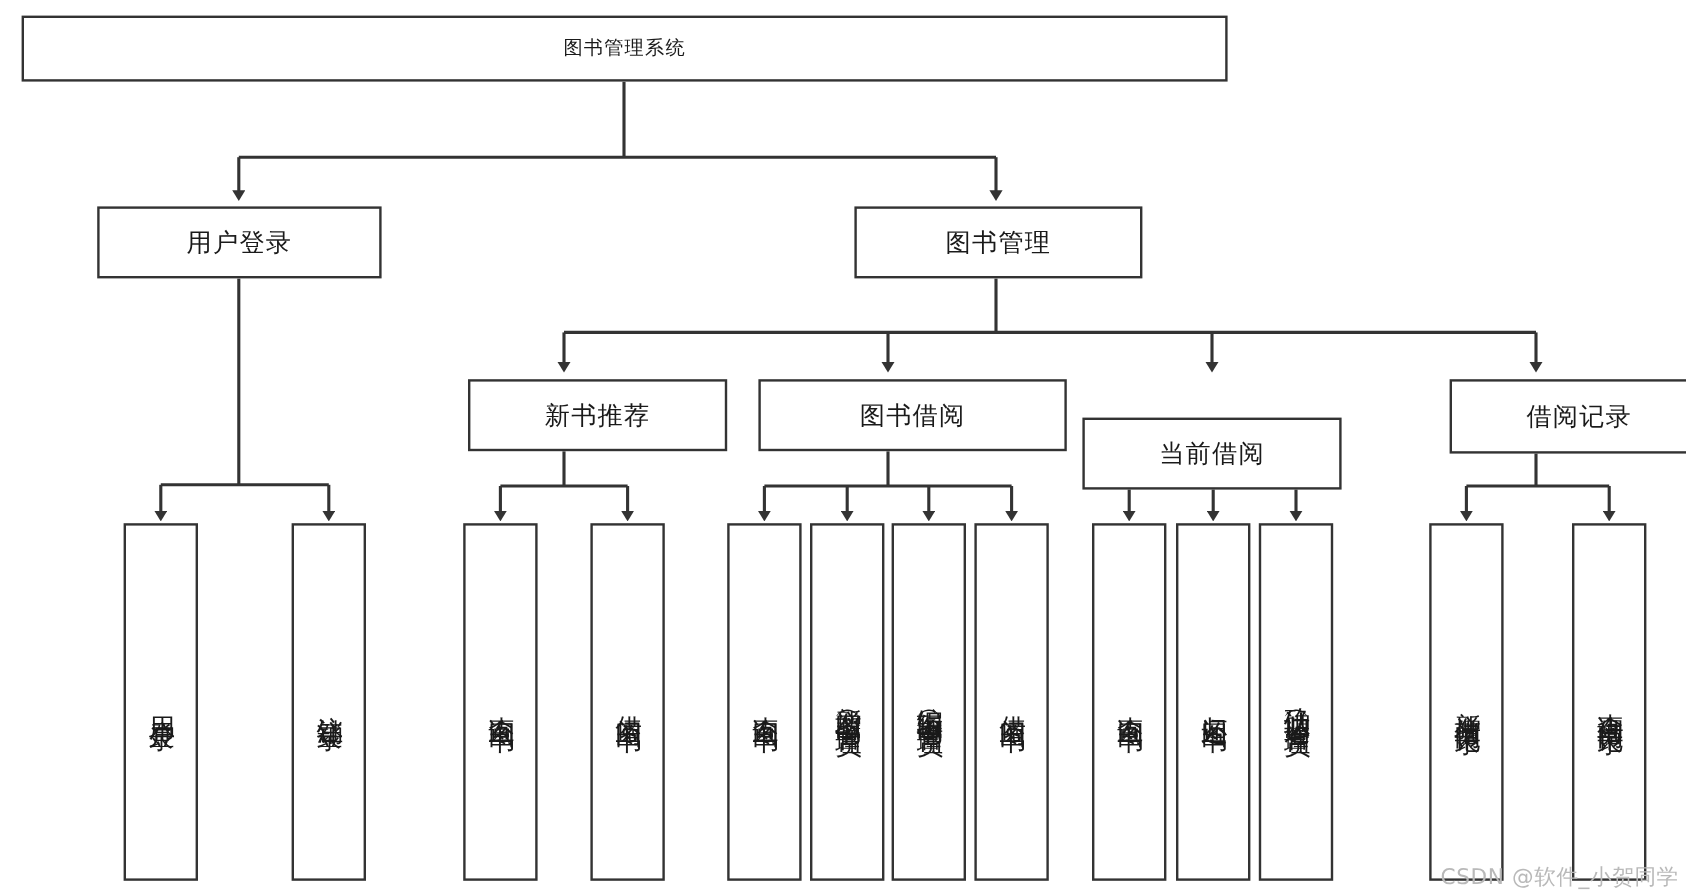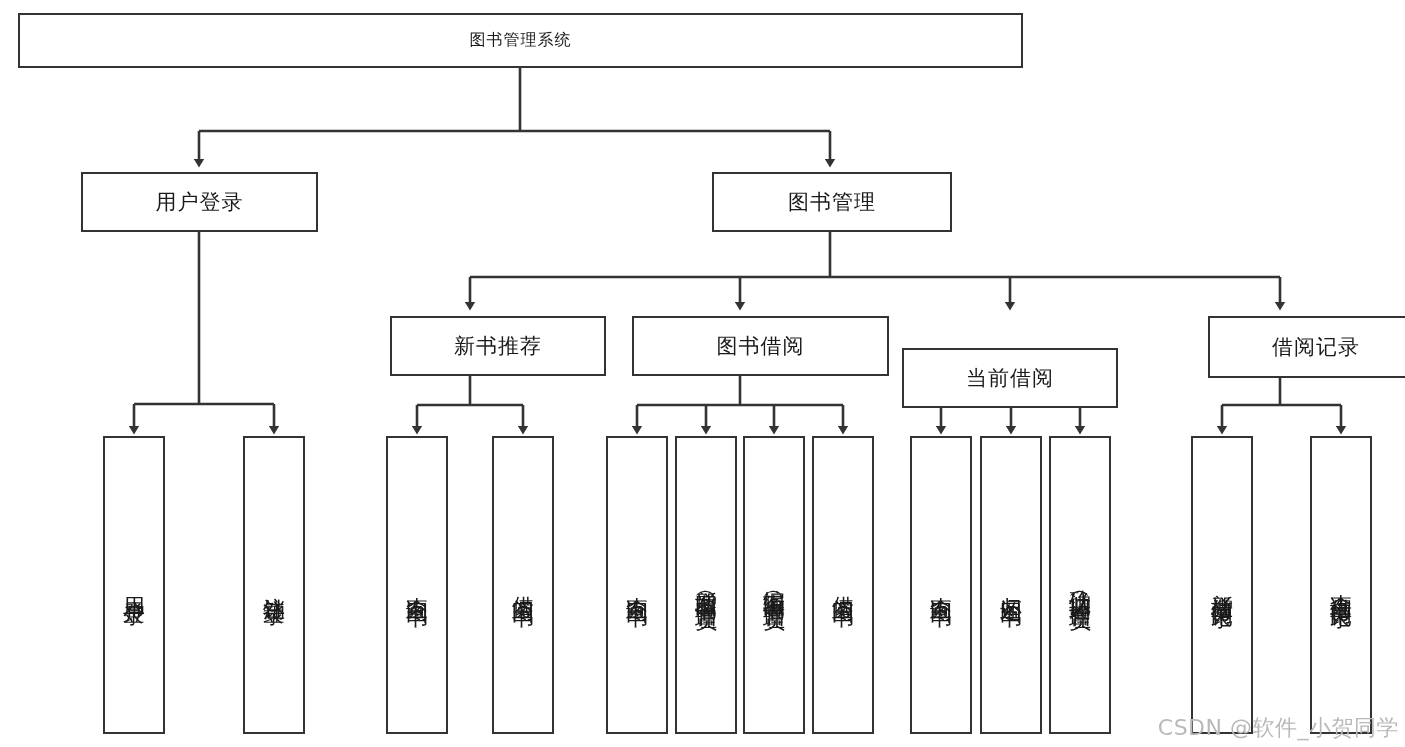--- a/index.html
+++ b/index.html
@@ -60,21 +60,21 @@
     font-size: 22px;
     letter-spacing: 3px;
     line-height: 1;
     white-space: nowrap;
     max-height: 100%;
   }
   #watermark {
     position: absolute;
     right: 6px;
     bottom: 4px;
-    font-size: 22px;
+    font-size: 18px;
     color: #b9b9b9;
     letter-spacing: 0.5px;
     z-index: 5;
     white-space: nowrap;
     user-select: none;
   }
 </style>
 </head>
 <body>
 

